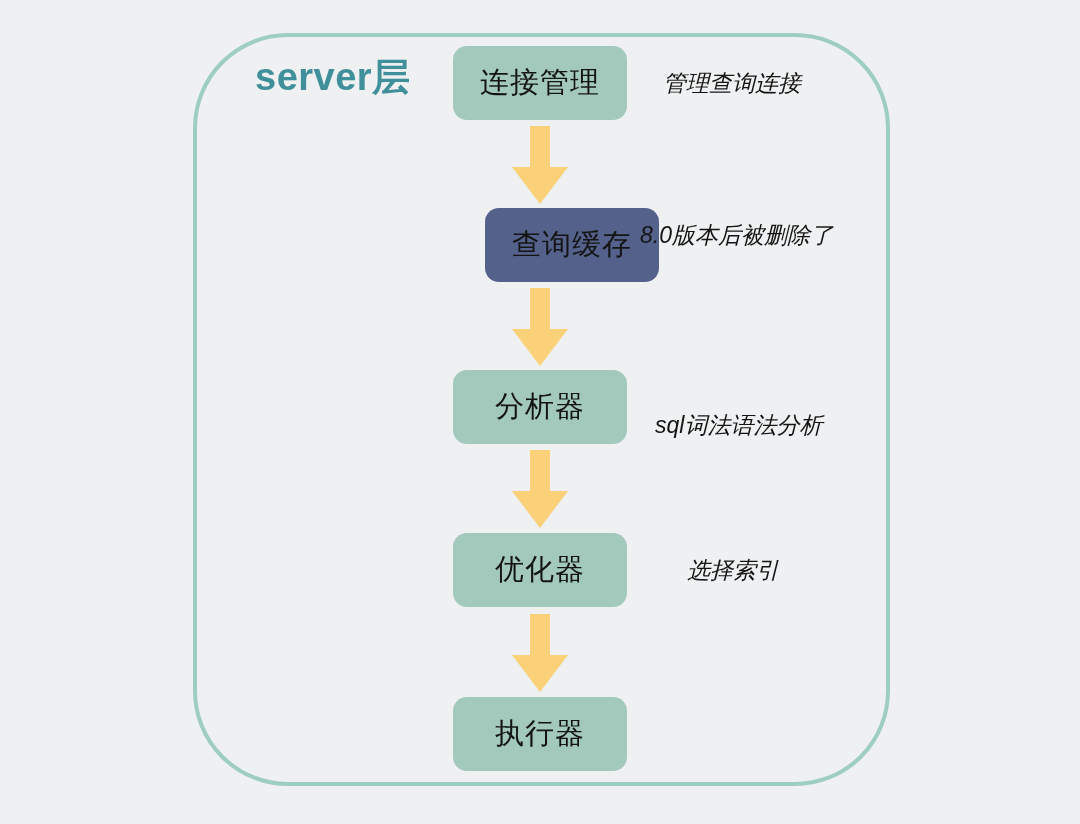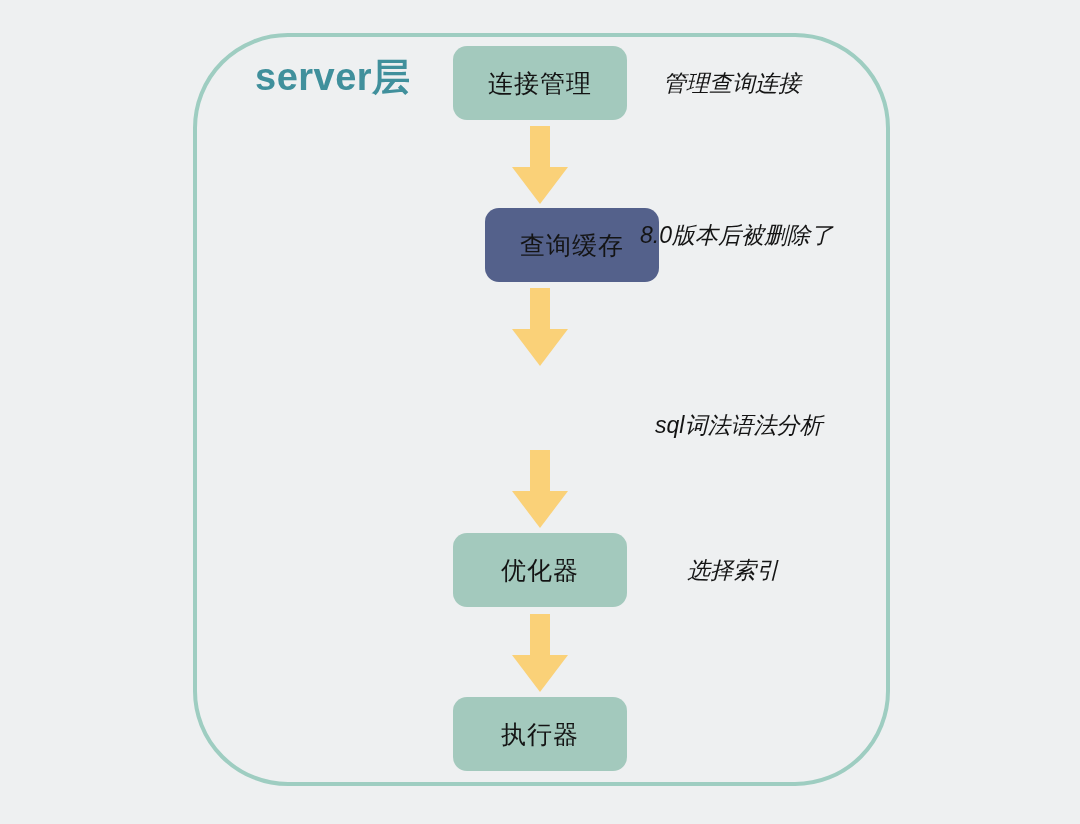--- a/index.html
+++ b/index.html
@@ -40,21 +40,21 @@
   .box {
     position: absolute;
     left: 453px;
     width: 174px; height: 74px;
     border-radius: 14px;
     display: flex; align-items: center; justify-content: center;
   }
   .box.teal { background: var(--box-teal); }
   .box.dark { background: var(--box-dark); margin-left: 32px; }
   .box-label {
-    font-size: 25px;
+    font-size: 29px;
     font-weight: 500;
     color: var(--text);
     letter-spacing: 1px;
     white-space: nowrap;
   }
   .note {
     position: absolute;
     height: 74px;
     display: flex; align-items: center;
     font-size: 23px;
@@ -105,20 +105,23 @@
   <div class="box dark" style="top:208px">
     <span class="box-label">查询缓存</span>
   </div>
   <div class="note" style="top:198px; left:640px">8.0版本后被删除了</div>
 
   <div class="arrow" style="top:288px">
     <div class="stem"></div>
     <div class="head"></div>
   </div>
 
+  <div class="box teal" style="top:370px">
+    <span class="box-label">分析器</span>
+  </div>
   <div class="note" style="top:388px; left:655px">sql词法语法分析</div>
 
   <div class="arrow" style="top:450px">
     <div class="stem"></div>
     <div class="head"></div>
   </div>
 
   <div class="box teal" style="top:533px">
     <span class="box-label">优化器</span>
   </div>

